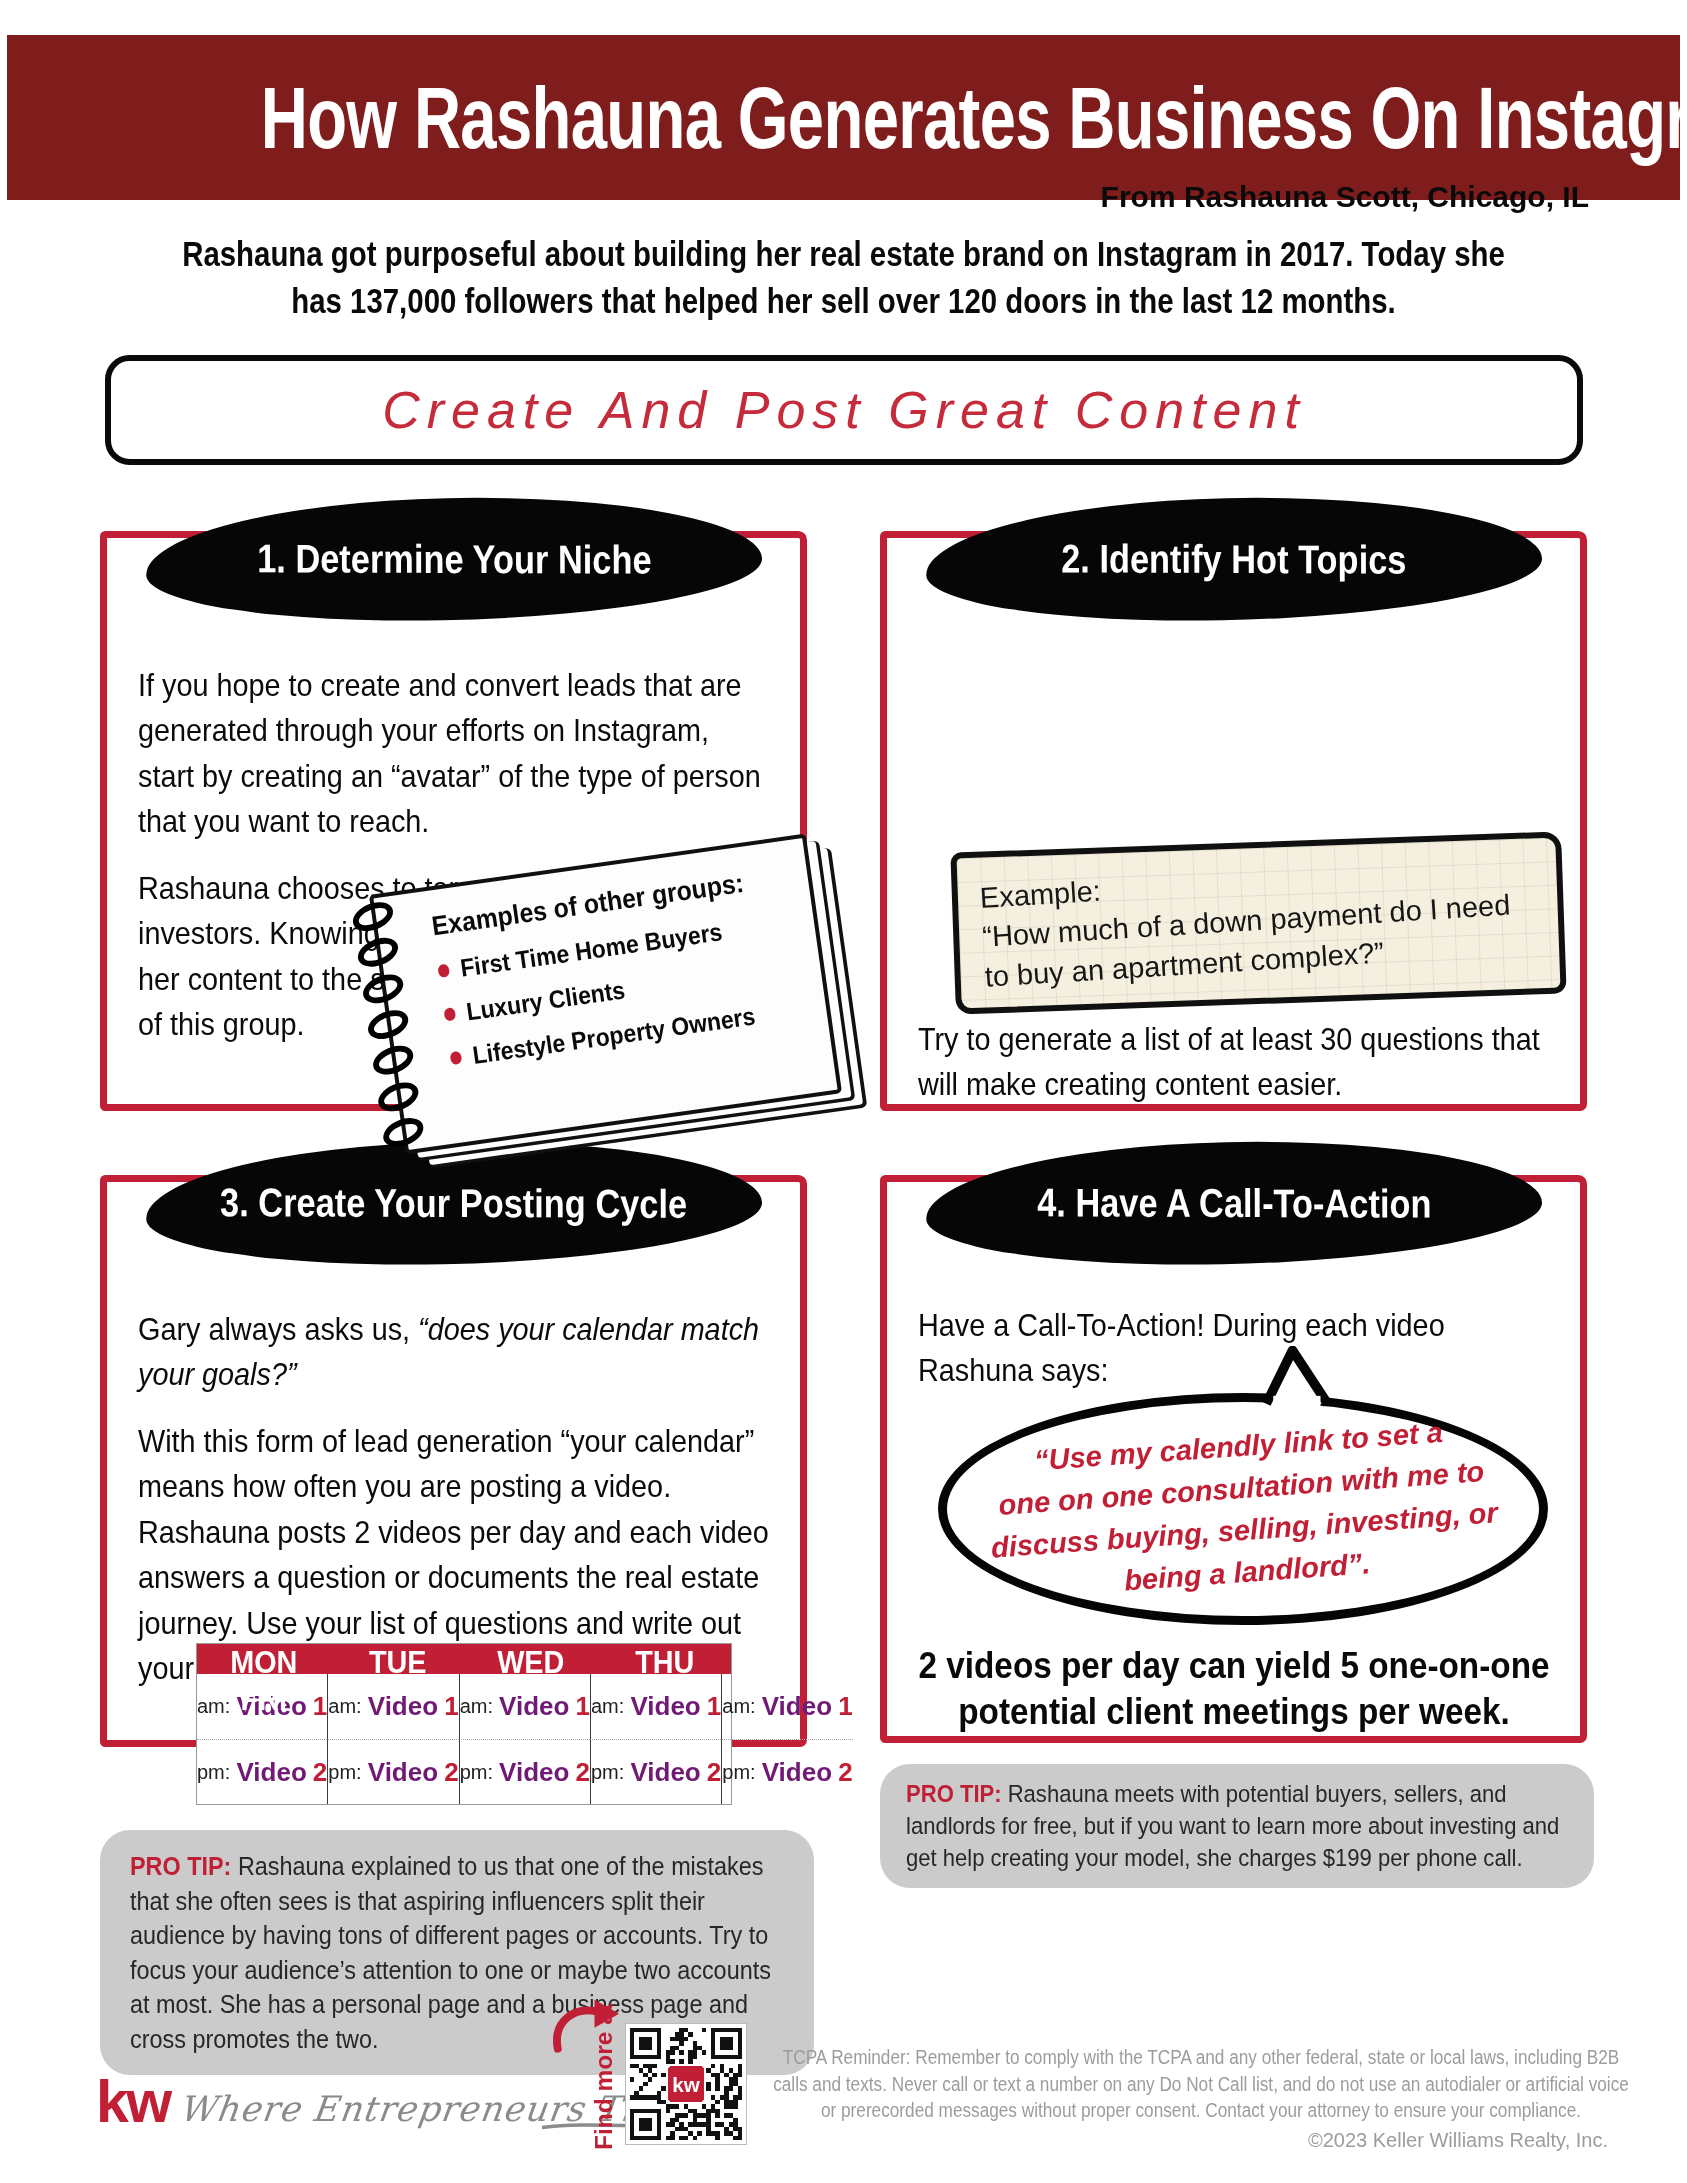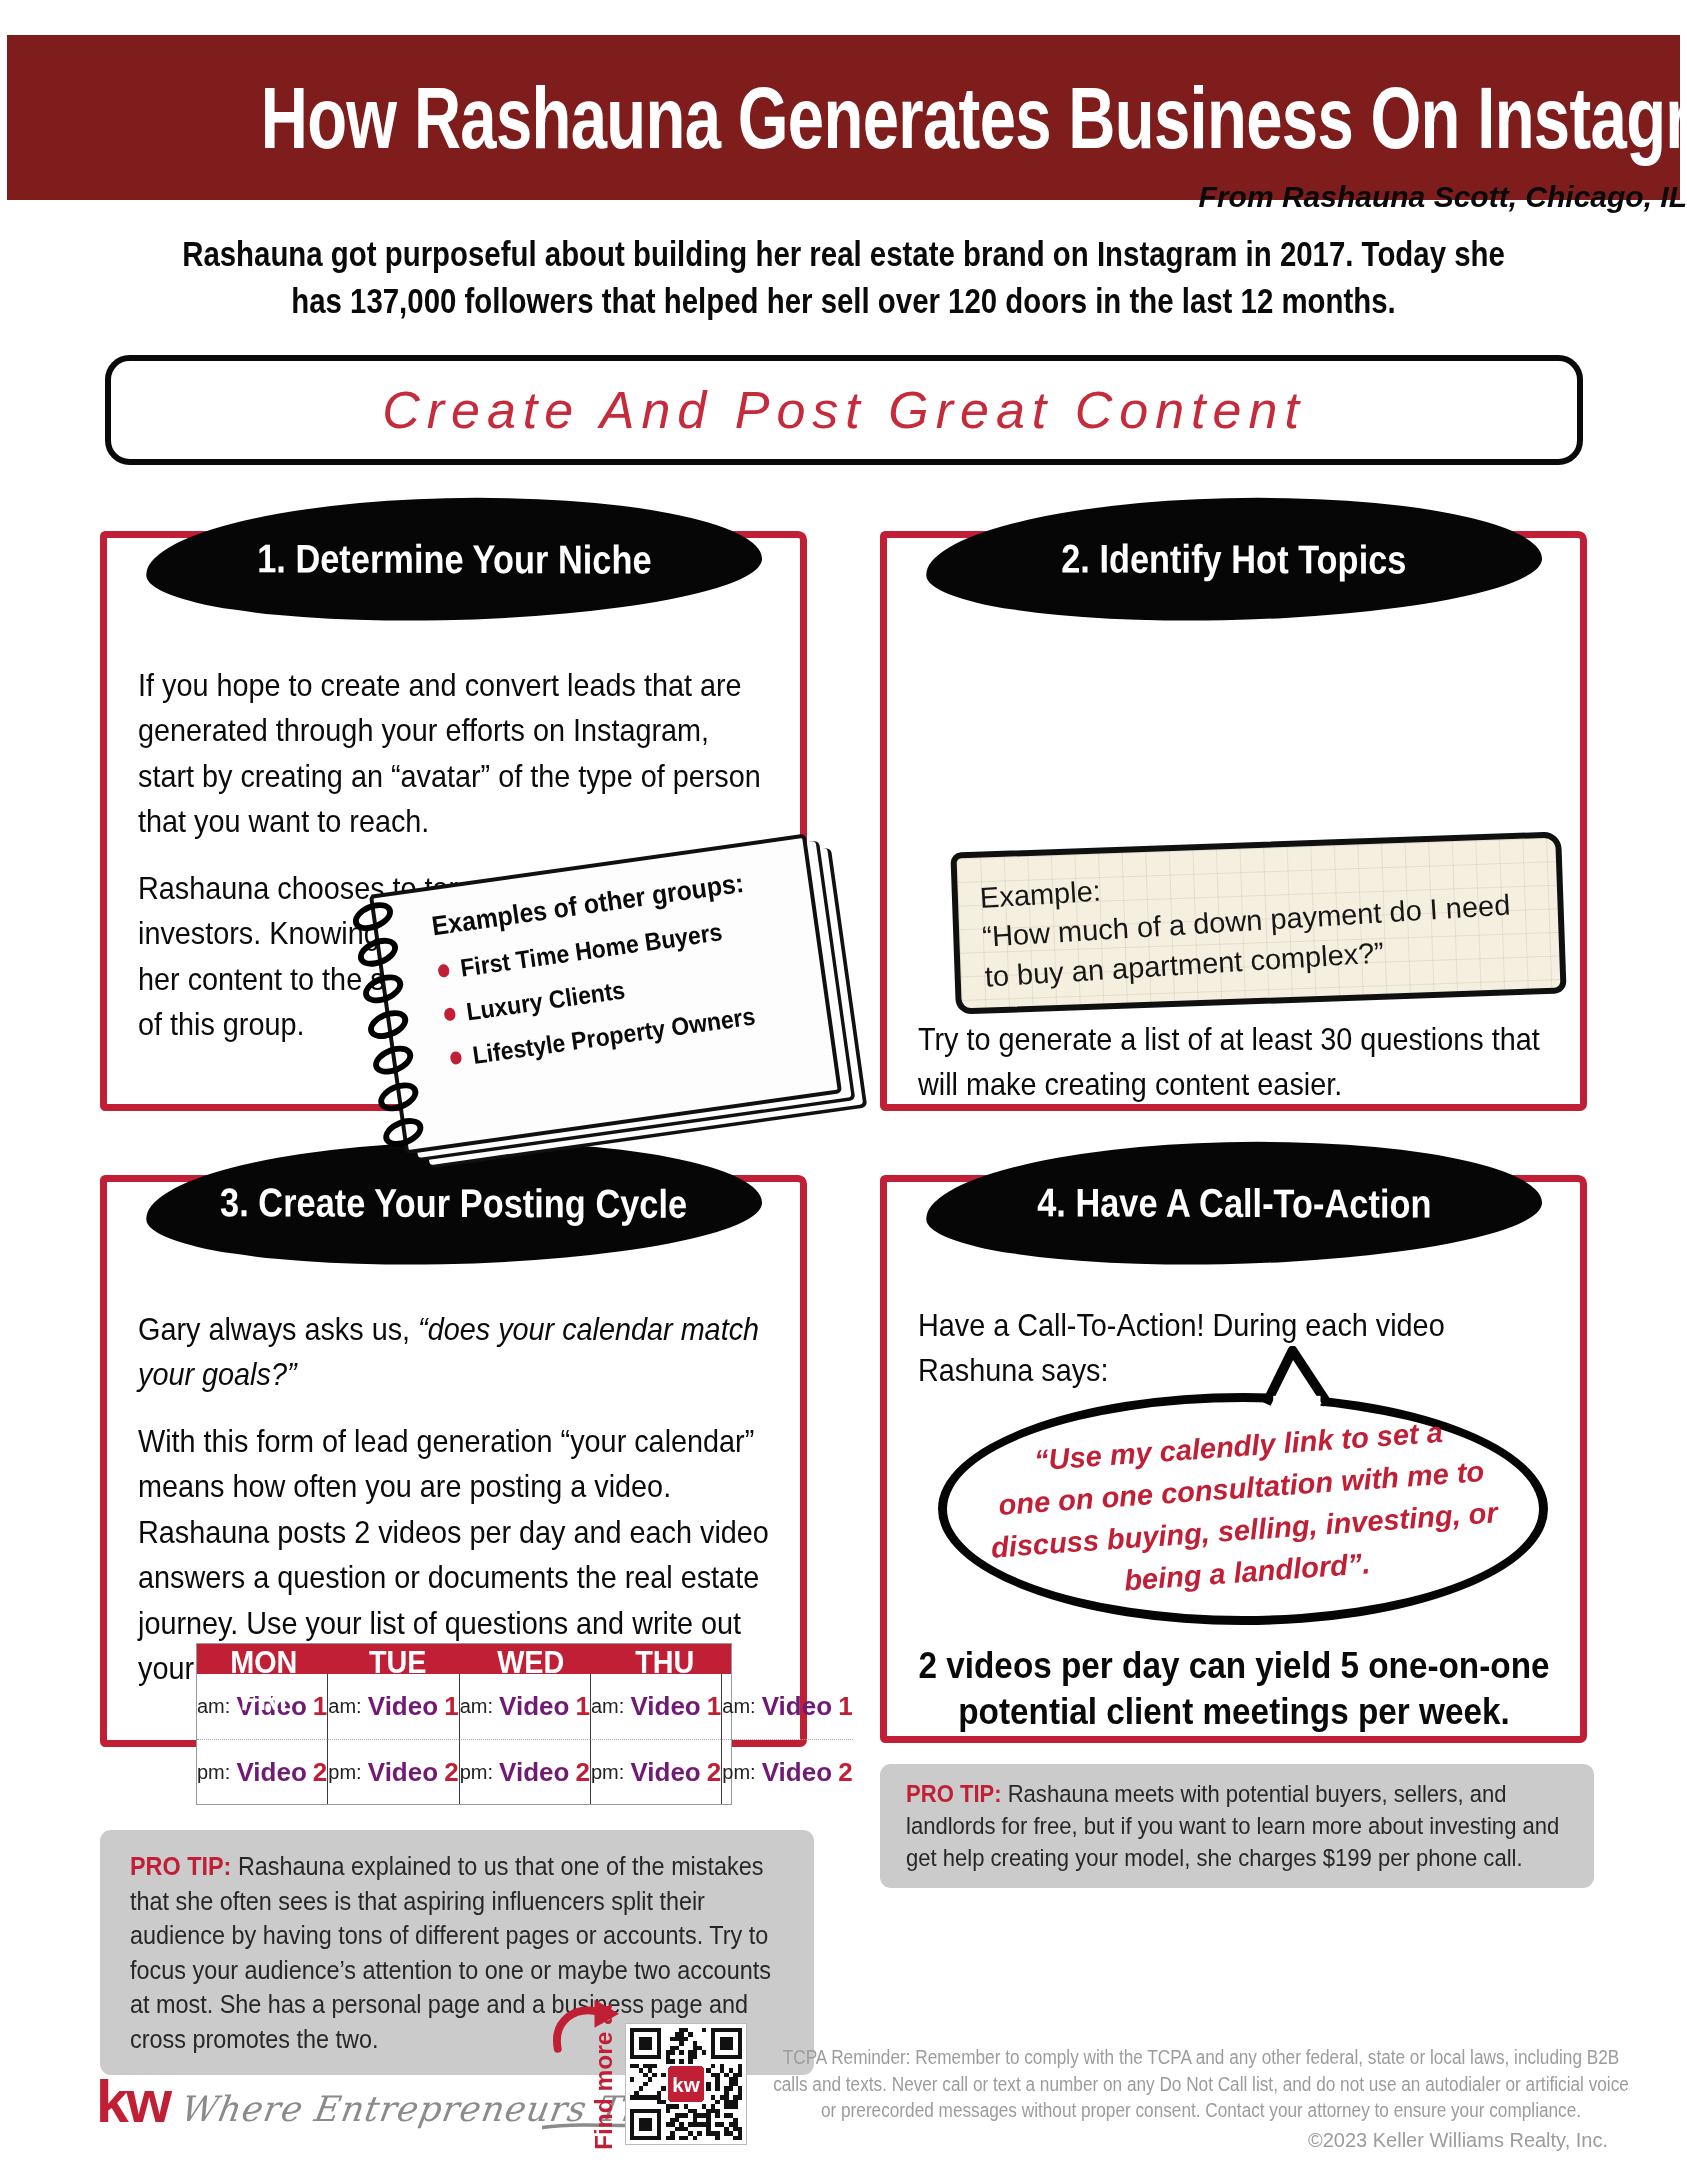--- a/index.html
+++ b/index.html
@@ -10,22 +10,22 @@
   body{background:#fff;}
   #page{position:relative;width:1687px;height:2184px;background:#fff;overflow:hidden;
         font-family:"Liberation Sans",sans-serif;color:var(--ink);}
   .abs{position:absolute;}
 
   
   #banner{left:7px;top:35px;width:1673px;height:165px;background:#7f1d1d;
           display:flex;align-items:center;justify-content:flex-start;}
   #banner .t{color:#fff;font-weight:700;font-size:87px;white-space:nowrap;
              transform:scaleX(.75);transform-origin:50% 50%;letter-spacing:-0.9px;}
-  #byline{left:0;top:180px;width:1687px;text-align:right;
-          font-weight:700;font-size:30px;font-style:italic;}
+  #byline{left:0;top:180px;width:1687px;text-align:right;padding-right:98px;
+          font-weight:700;font-size:30px;}
   .intro-line{left:0;width:1687px;text-align:center;font-weight:700;font-size:35px;
               white-space:nowrap;transform:scaleX(.84);transform-origin:50% 50%;}
   #intro1{top:234px;} #intro2{top:281px;}
 
   #titlebox{left:105px;top:355px;width:1478px;height:110px;background:#fff;
             border:6.1px solid #0a0a0a;border-radius:24.5px;display:flex;align-items:center;justify-content:center;font-style:italic;}
   #titlebox .t{color:var(--title-red);font-size:52px;font-weight:400;letter-spacing:7px;white-space:nowrap;}
 
   
   .box{position:absolute;background:#fff;border:7.9px solid var(--red);border-radius:5.2px 8.7px 7px 5.2px;}
@@ -86,21 +86,21 @@
   #bubble{position:absolute;left:51px;top:211px;width:610px;height:232px;border:9.6px solid #050505;
           border-radius:50%;background:#fff;display:flex;align-items:center;justify-content:center;z-index:2;}
   #bubble .lines{transform:rotate(-4deg);text-align:center;color:var(--red);
                  font-weight:700;font-style:italic;font-size:29px;line-height:1.45;}
   #bubble .lines div{white-space:nowrap;}
   #tail{position:absolute;left:374px;top:164px;width:70px;height:63px;z-index:3;}
   #statement{position:absolute;left:50%;top:461px;width:769px;transform:translateX(-50%) scaleX(.9);
              transform-origin:50% 0;text-align:center;font-weight:700;font-size:37px;line-height:1.25;}
 
   
-  .protip{position:absolute;background:var(--tip-bg);border-radius:11px;padding:19px 30px;}
+  .protip{position:absolute;background:var(--tip-bg);border-radius:30px;padding:19px 30px;}
   #protip1{left:100px;top:1830px;width:714px;}
   #protip2{left:880px;top:1764px;width:714px;padding:14px 26px;}
   .protip p{transform:scaleX(.9);transform-origin:0 0;color:#272727;}
   #protip1 p{font-size:26px;line-height:1.33;width:730px;}
   #protip2 p{font-size:24.5px;line-height:1.3;width:735px;}
   .tiplabel{color:var(--red);font-weight:700;}
 
   
   #kwlogo{left:96px;top:2068px;font-size:59px;font-weight:700;letter-spacing:-2.6px;color:var(--red);}
   #tagline{left:182px;top:2089px;font-family:"DejaVu Serif",serif;font-style:italic;font-size:35px;

